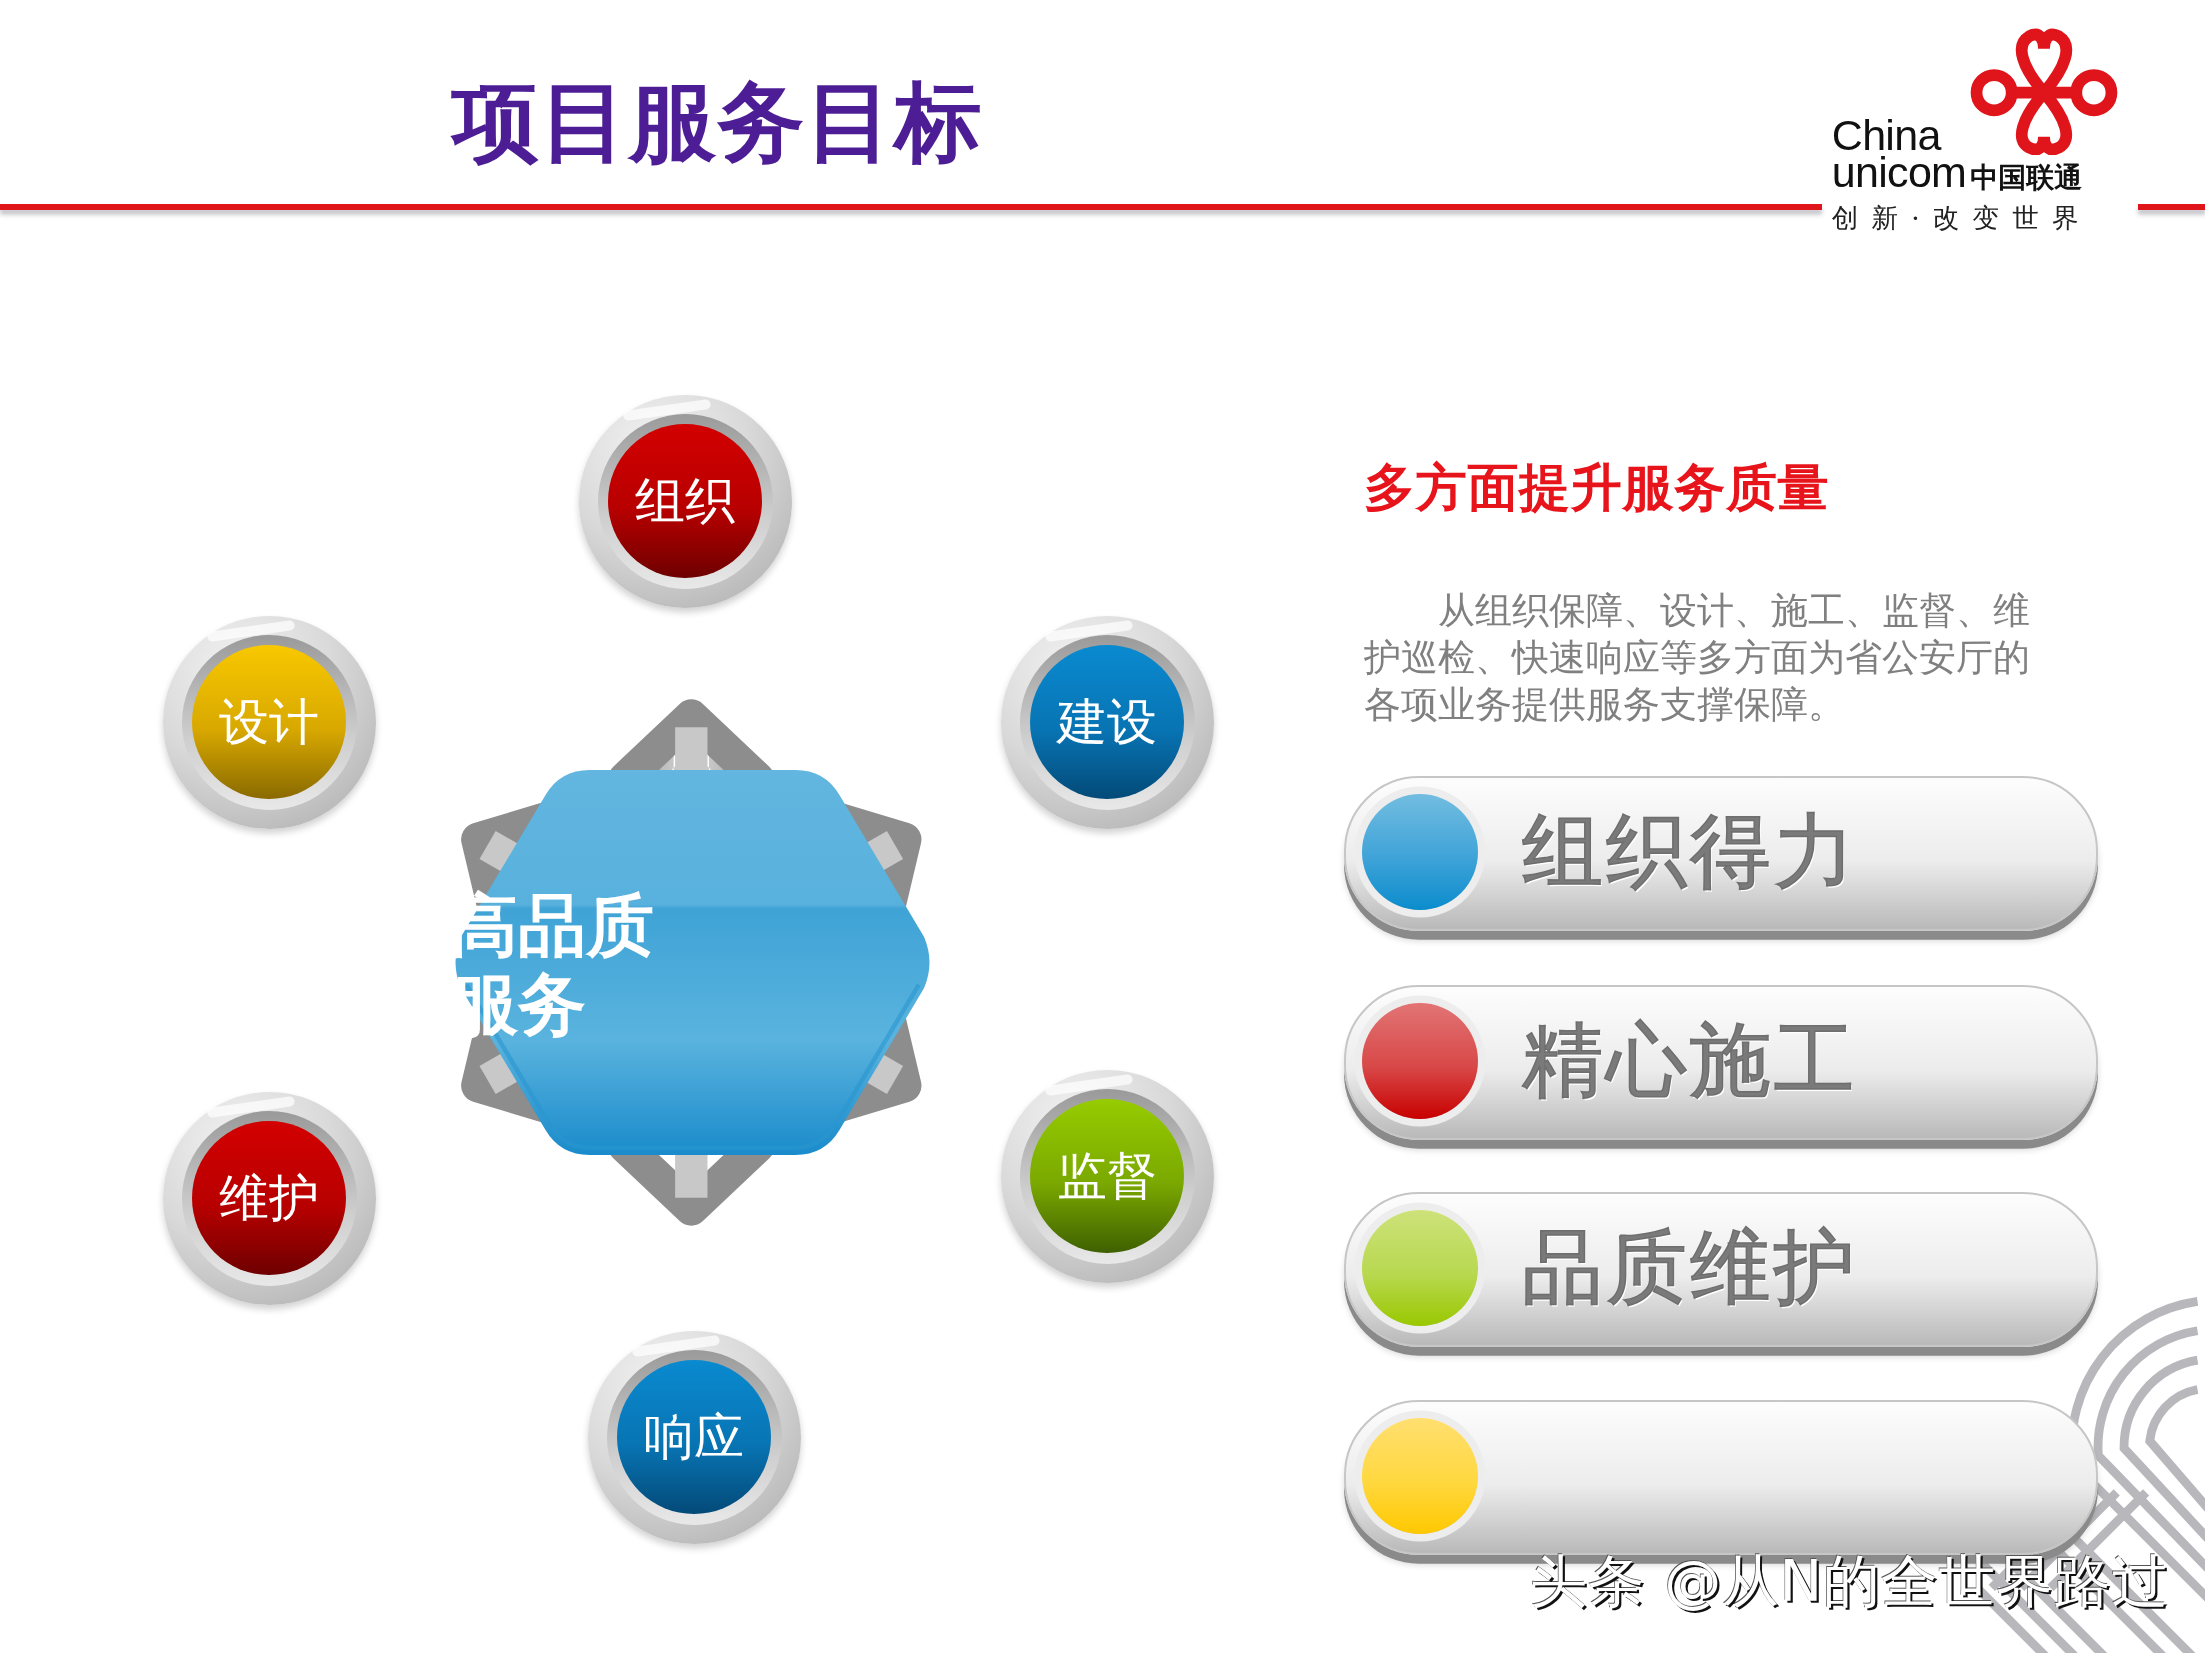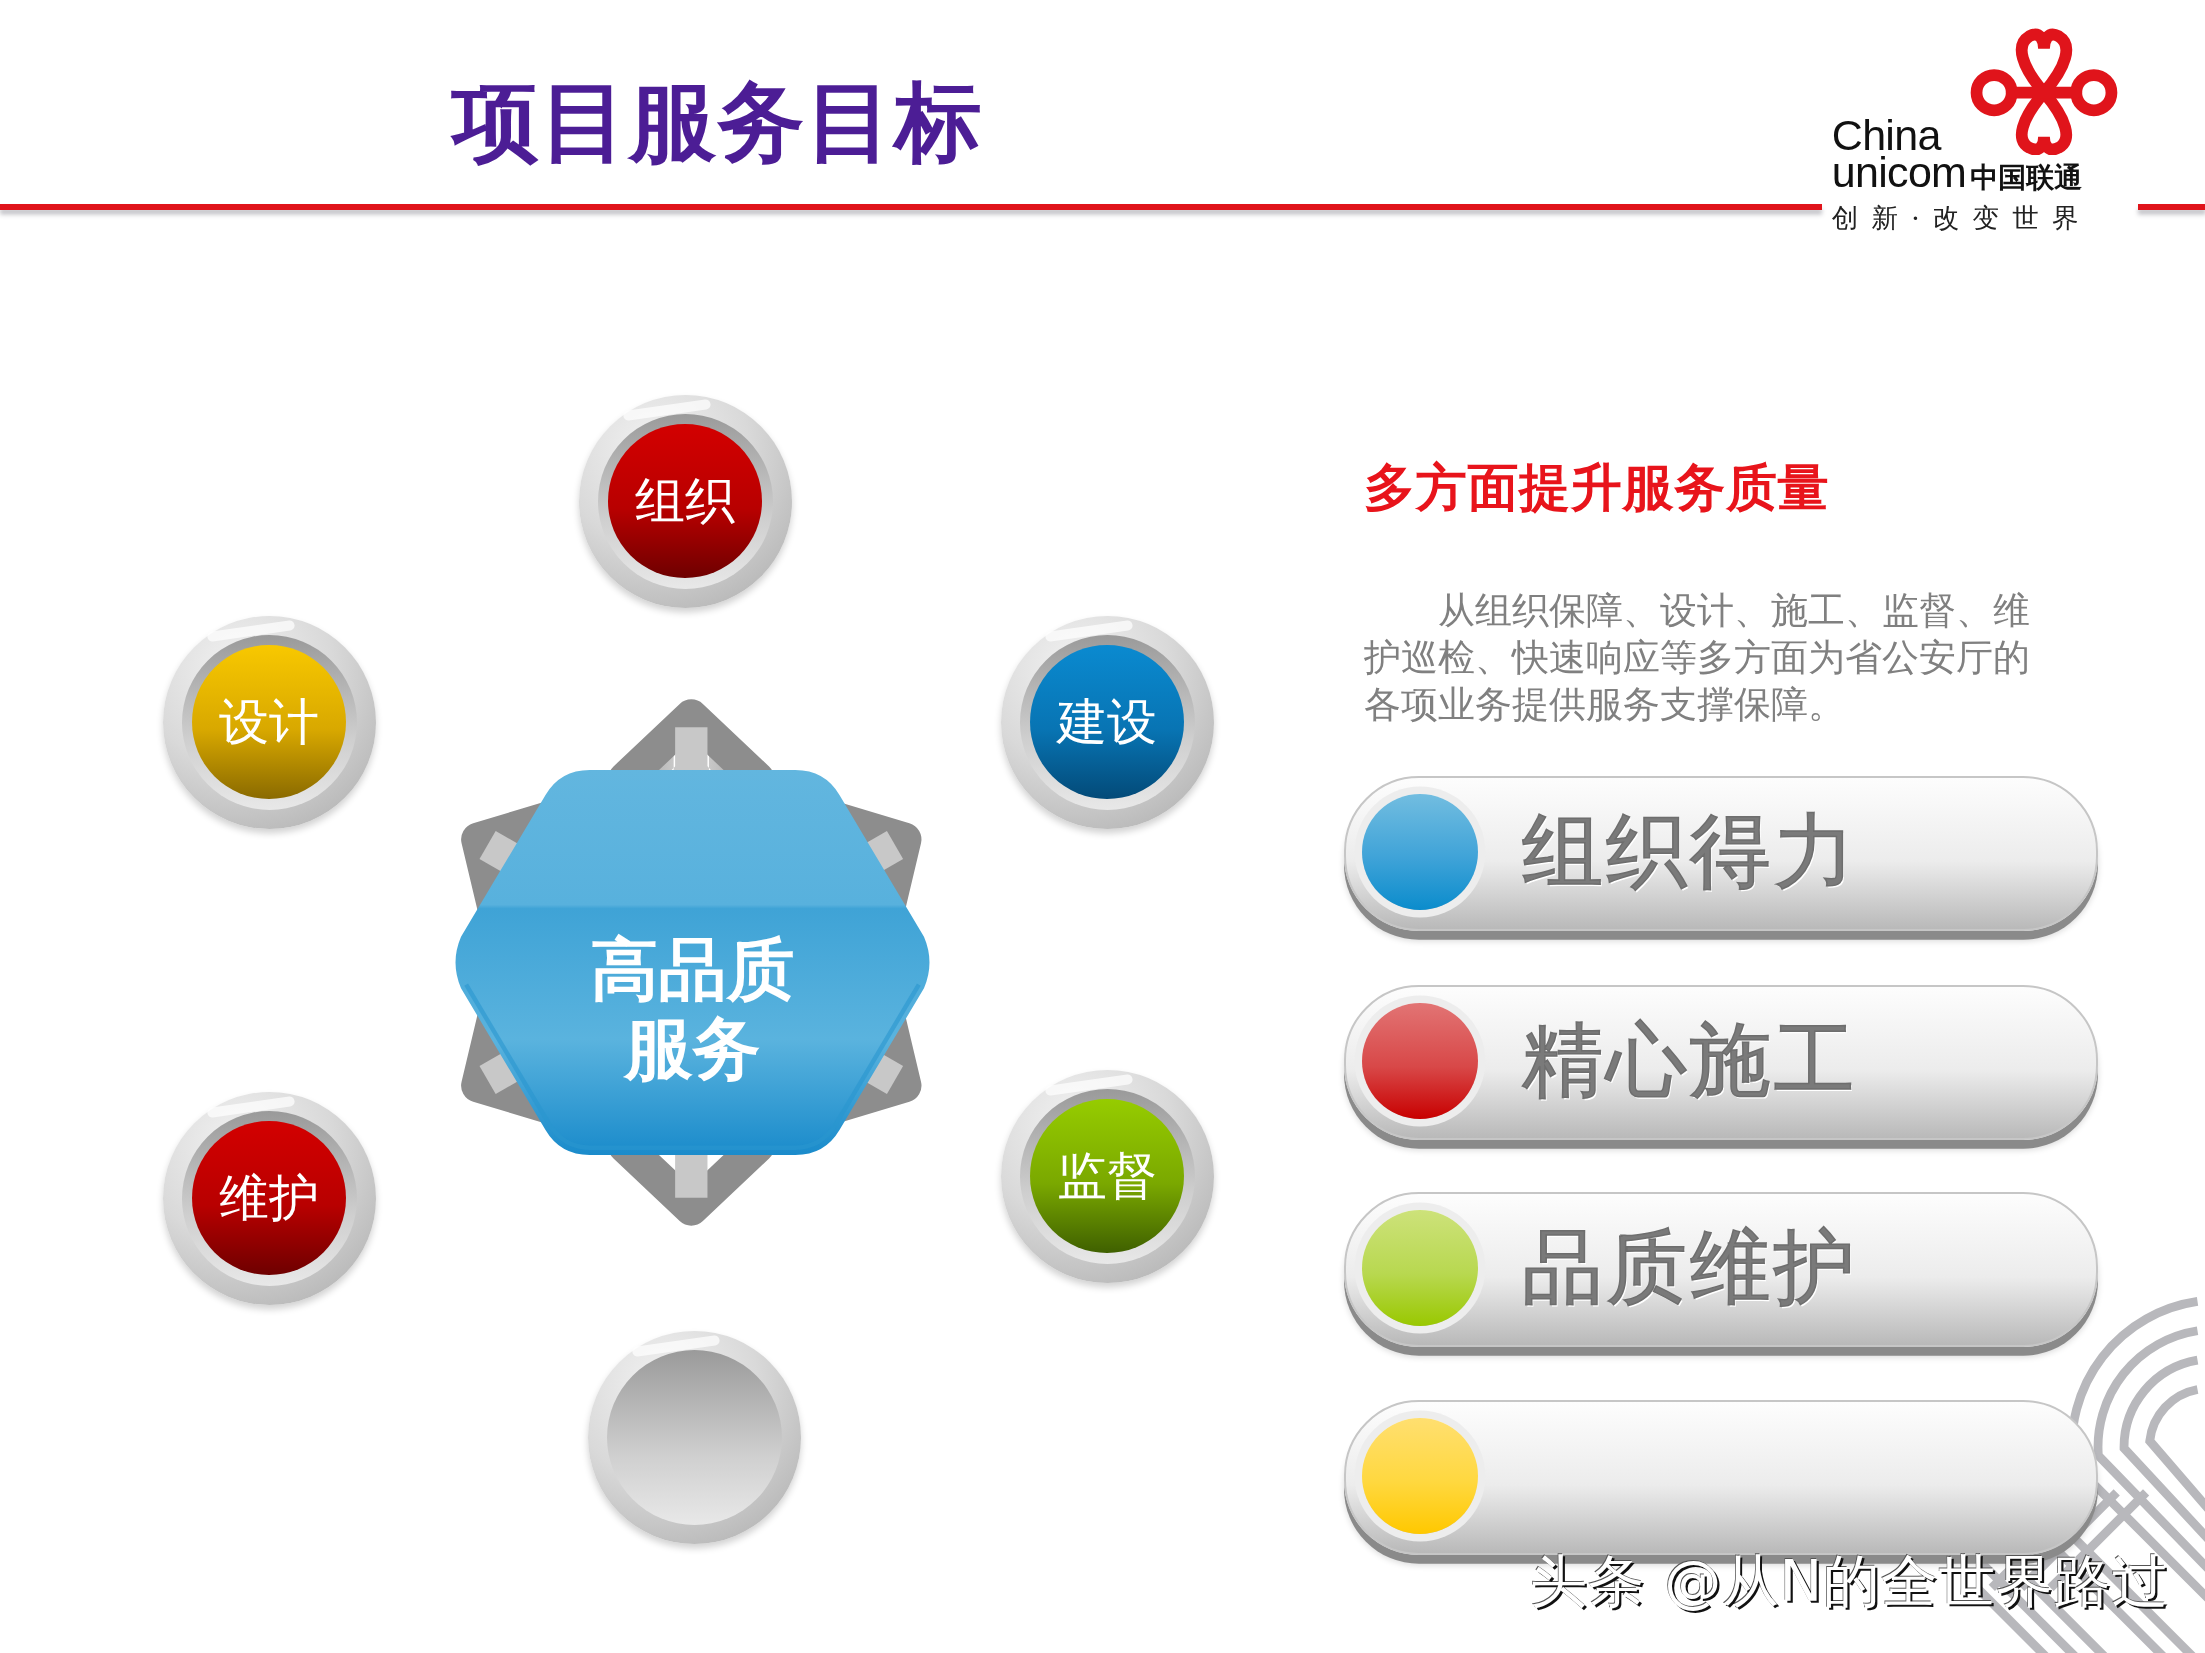--- a/index.html
+++ b/index.html
@@ -26,22 +26,22 @@
   .logo-china { left:8.8px; top:99px; font-size:43px; color:#111; font-family:"Liberation Sans", sans-serif; letter-spacing:-0.7px; line-height:1; }
   .logo-unicom { left:8.8px; top:136px; font-size:43px; color:#111; font-family:"Liberation Sans", sans-serif; letter-spacing:-0.7px; line-height:1; white-space:nowrap; }
   .logo-unicom .cn { font-size:28px; font-weight:bold; letter-spacing:0; margin-left:4px; }
   .logo-slogan { left:8.8px; top:190px; font-size:26.5px; color:#222; font-family:"DejaVu Serif", serif; letter-spacing:13.2px; white-space:nowrap; line-height:1; }
 
   
   .arrows { left:353px; top:617px; width:706px; height:691px; }
 
   
   .hex-wrap { left:450px; top:764px; width:485px; height:397px; }
-  .hex-text { left:450px; top:886px; width:485px; text-align:center; color:#fff;
-    font-size:68px; font-weight:bold; line-height:79px;margin-top:44px; }
+  .hex-text { left:450px; top:886px; width:485px; text-align:left; color:#fff;
+    font-size:68px; font-weight:bold; line-height:79px; }
 
   
   .node { width:213px; height:213px; border-radius:50%;
     background:radial-gradient(circle at 35% 25%, #f2f2f2 0%, #d9d9d9 45%, #a9a9a9 100%);
     box-shadow:0 4.4px 7.4px rgba(0,0,0,0.18);
   }
   .node .ring { position:absolute; left:19px; top:19px; width:175px; height:175px; border-radius:50%;
     background:linear-gradient(180deg,#9a9a9a 0%,#cfcfcf 60%,#e8e8e8 100%); }
   .node .core { position:absolute; left:29px; top:29px; width:154px; height:154px; border-radius:50%;
     display:flex; align-items:center; justify-content:center;
@@ -158,20 +158,21 @@
   <div class="core" style="background:linear-gradient(180deg,#0a8ad0 0%,#0874b3 55%,#034a78 100%);">建设</div>
   <div class="gloss"></div>
 </div>
 <div class="abs node" style="left:1001px; top:1070px;">
   <div class="ring"></div>
   <div class="core" style="background:linear-gradient(180deg,#96cc00 0%,#7aa800 55%,#3f6000 100%);">监督</div>
   <div class="gloss"></div>
 </div>
 <div class="abs node" style="left:588px; top:1331px;">
   <div class="ring"></div>
+  <div class="core" style="background:linear-gradient(180deg,#0a8ad0 0%,#0874b3 55%,#034a78 100%);">响应</div>
   <div class="gloss"></div>
 </div>
 <div class="abs node" style="left:163px; top:1092px;">
   <div class="ring"></div>
   <div class="core" style="background:linear-gradient(180deg,#d30000 0%,#b80000 55%,#6e0000 100%);">维护</div>
   <div class="gloss"></div>
 </div>
 <div class="abs node" style="left:163px; top:616px;">
   <div class="ring"></div>
   <div class="core" style="background:linear-gradient(180deg,#f8c800 0%,#d8a800 55%,#8a6a00 100%);">设计</div>

